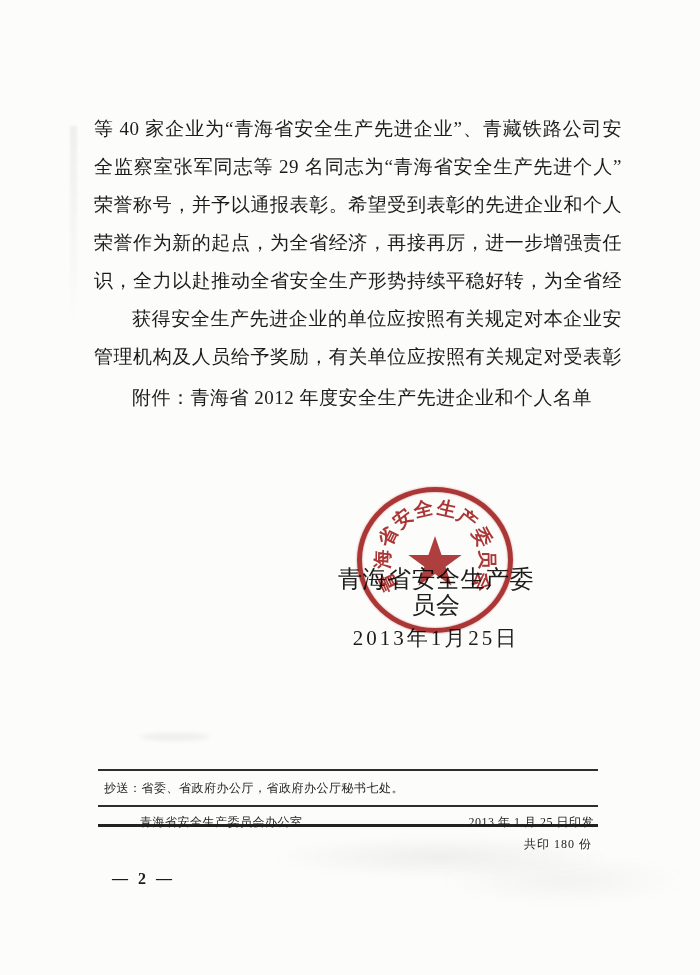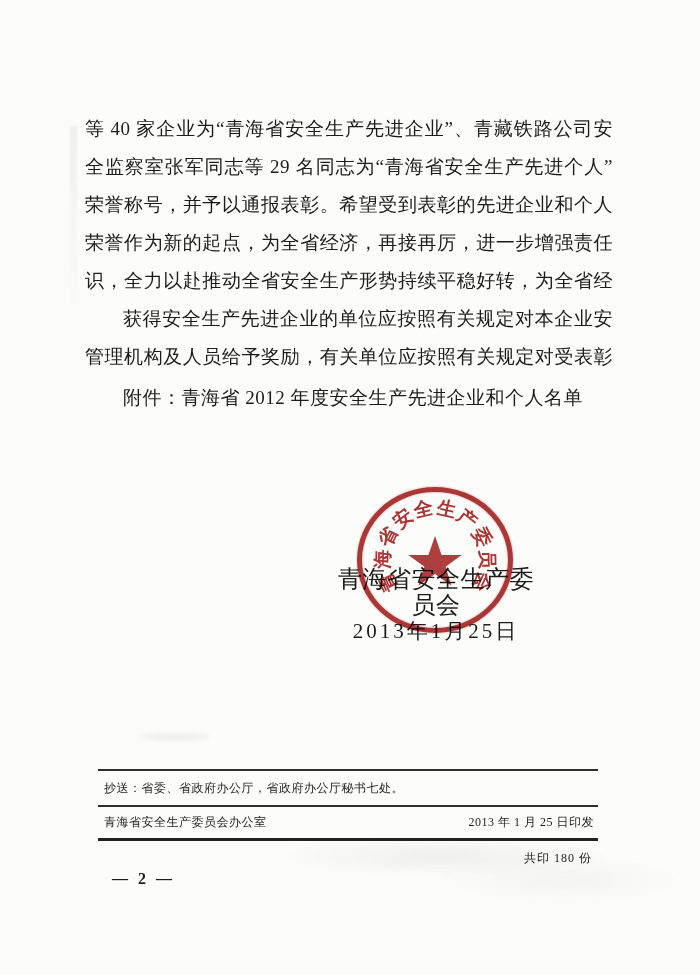--- a/index.html
+++ b/index.html
@@ -19,31 +19,31 @@
     filter:blur(3px);}
   .art-b{left:440px;top:856px;width:250px;height:48px;
     background:radial-gradient(ellipse at center,rgba(130,130,125,.08),rgba(130,130,125,0) 70%);
     filter:blur(4px);}
   .art-c{left:70px;top:126px;width:7px;height:200px;
     background:linear-gradient(to bottom,rgba(0,0,0,.05),rgba(0,0,0,0));filter:blur(1px);}
   .art-d{left:140px;top:733px;width:70px;height:8px;
     background:rgba(0,0,0,.05);filter:blur(2px);border-radius:50%;}
   
   .body-text{
-    position:absolute;left:85px;top:110px;width:528px;z-index:2;
+    position:absolute;left:94px;top:110px;width:528px;z-index:2;
     font-size:19px;letter-spacing:.5px;
   }
   .line{height:38px;line-height:38px;white-space:nowrap;}
   .line.fill{text-align:justify;text-align-last:justify;white-space:normal;height:38px;overflow:hidden;}
   .indent2{text-indent:2em;}
   .attachment{margin-top:3px;}
   
   .signature{position:absolute;left:330px;top:566px;width:212px;text-align:center;z-index:2;}
   .sig-issuer{font-size:24px;line-height:26px;letter-spacing:0.5px;}
-  .sig-date{font-size:21px;line-height:26px;letter-spacing:3px;}
+  .sig-date{font-size:21px;line-height:26px;margin-top:7px;letter-spacing:3px;}
   
   .seal{
     position:absolute;left:357px;top:487px;width:156px;height:146px;z-index:3;
     mix-blend-mode:multiply;opacity:.9;
   }
   .seal-ring{
     position:absolute;left:0;top:0;width:146px;height:136px;
     border:5px solid #a32020;border-radius:50%;
     box-shadow:0 0 2px rgba(163,32,32,.6), inset 0 0 2px rgba(163,32,32,.6);
   }
@@ -63,22 +63,22 @@
   .seal-char:nth-of-type(8){transform:translate(-50%,-50%) rotate(64deg)   translateY(-52px);}
   .seal-char:nth-of-type(9){transform:translate(-50%,-50%) rotate(89deg)   translateY(-52px);}
   .seal-char:nth-of-type(10){transform:translate(-50%,-50%) rotate(115deg) translateY(-52px);}
   
   .footer{position:absolute;left:98px;top:769px;width:500px;z-index:2;font-size:12px;}
   .rule{background:#2e2e2e;}
   .rule-1{height:2px;}
   .rule-2{height:2px;}
   .rule-3{height:3px;background:#222;}
   .copy-line{height:34px;line-height:34px;padding-left:6px;letter-spacing:.5px;}
-  .office-row{height:31px;line-height:31px;display:flex;justify-content:space-between;
-    padding-left:6px;padding-right:4px;letter-spacing:.5px;}
+  .office-row{height:17px;line-height:31px;display:flex;justify-content:space-between;
+    padding-left:6px;padding-right:4px;letter-spacing:.5px;margin-left:36px;}
   .copies-line{height:34px;line-height:34px;text-align:right;padding-right:6px;letter-spacing:1px;}
   .page-number{
     position:absolute;left:112px;top:870px;z-index:2;
     font-size:16px;font-weight:bold;letter-spacing:3px;
   }
 </style>
 </head>
 <body>
 
 <div class="page">

